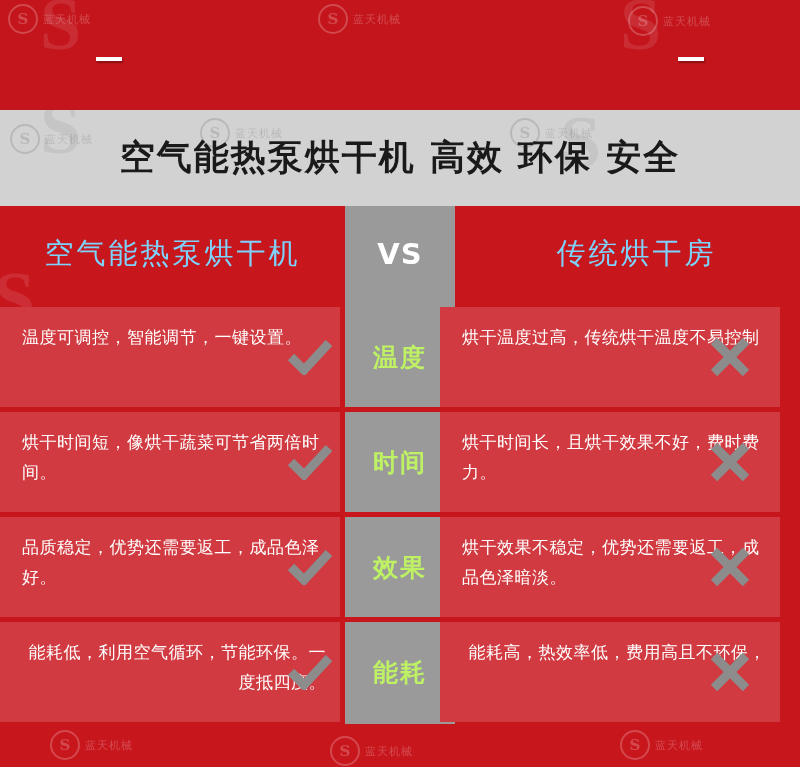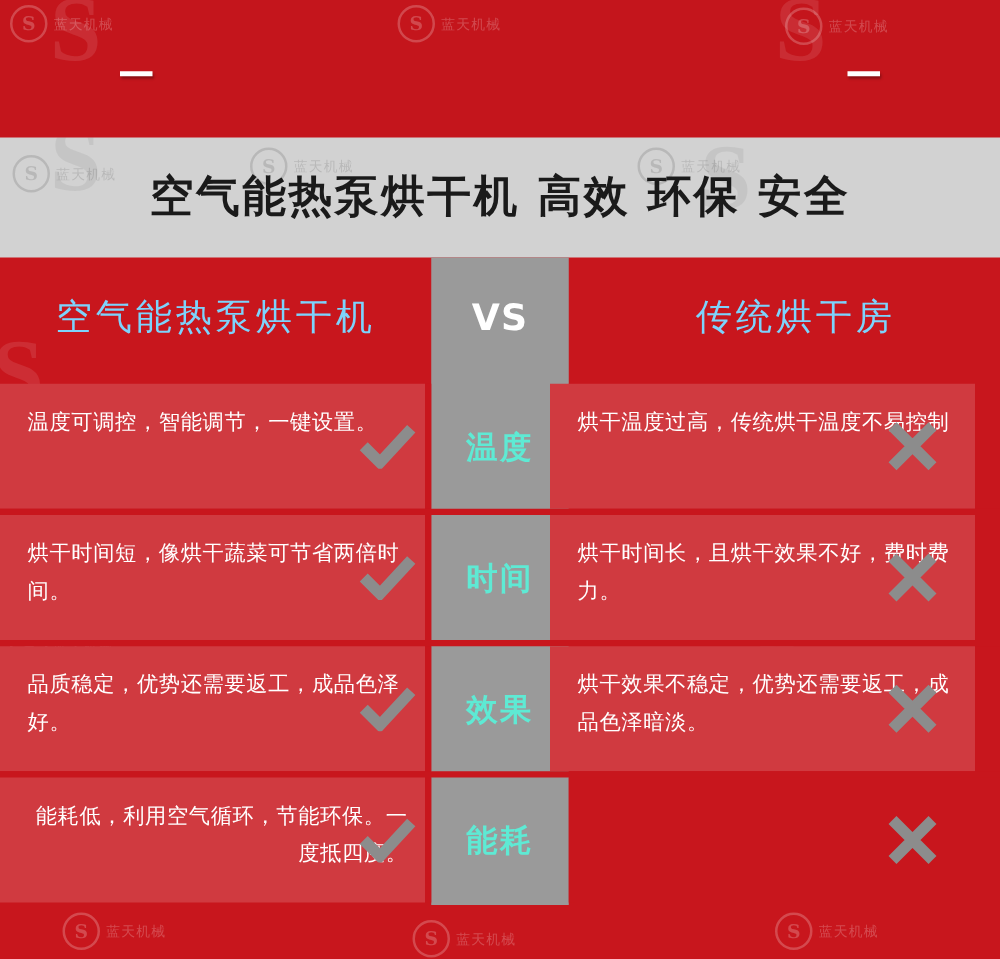--- a/index.html
+++ b/index.html
@@ -176,21 +176,21 @@
     pointer-events: none;
   }
   .mid-label {
     position: absolute;
     left: 345px; top: 0;
     width: 110px; height: 100px;
     display: flex; align-items: center; justify-content: center;
     font-family: "DejaVu Serif", serif;
     font-weight: bold;
     font-size: 25px;
-    color: #5eead4;
+    color: #bef264;
     letter-spacing: 2px;
   }
   .gap-left {
     position: absolute;
     left: 340px; top: 0;
     width: 5px; height: 100px;
     background: #c8161d;
   }
   .gap-right {
     position: absolute;
@@ -352,20 +352,21 @@
     <div class="row" style="top:416px;text-align:right;">
       <div class="cell-text cell-left">能耗低，利用空气循环，节能环保。一度抵四度。</div>
       <div class="cell-left-check icon-check">
         <svg width="46" height="36" viewBox="0 0 46 36">
             <path d="M4 18 L17 31 L42 4" stroke="#8c8c8c" stroke-width="9" fill="none" stroke-linecap="butt" stroke-linejoin="miter"></path>
           </svg>
       </div>
       <div class="gap-left"></div>
       <div class="mid-label">能耗</div>
       <div class="gap-right"></div>
+      <div class="cell-text cell-right">能耗高，热效率低，费用高且不环保，</div>
       <div class="cell-right-cross icon-cross">
         <svg width="42" height="42" viewBox="0 0 42 42">
             <path d="M5 5 L37 37 M37 5 L5 37" stroke="#8c8c8c" stroke-width="9" fill="none" stroke-linecap="butt"></path>
           </svg>
       </div>
     </div>
   </div>
 
   <div class="bottom-band">
     <div class="logo-wm" style="left:50px; top:6px;">

